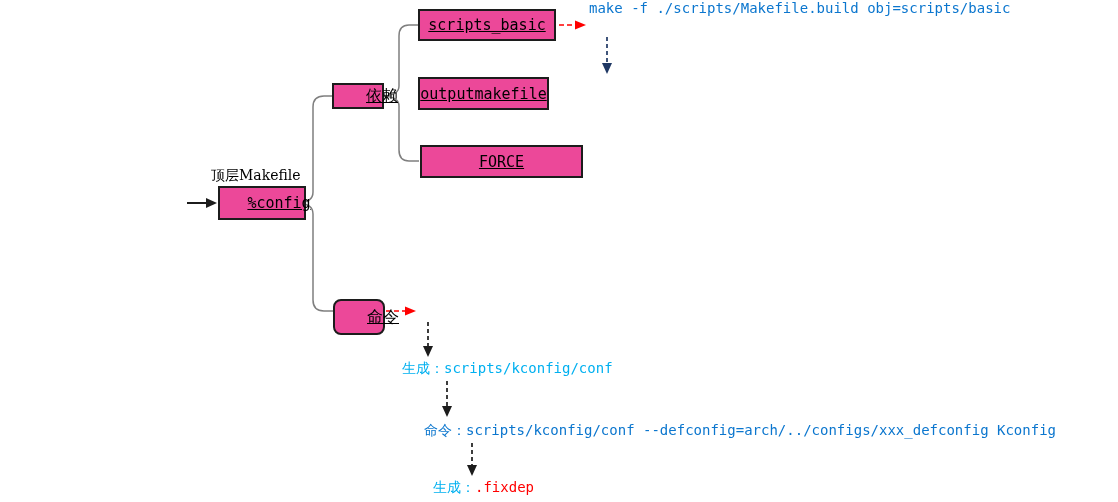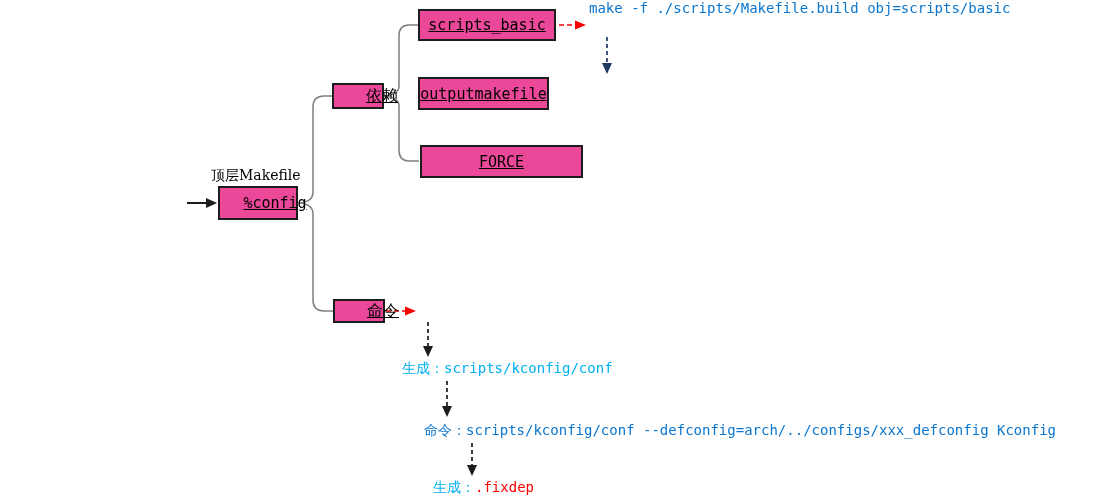--- a/index.html
+++ b/index.html
@@ -81,31 +81,31 @@
 
     <g>
       <line x1="472" y1="443" x2="472" y2="467" stroke="#1c1c1c" stroke-width="1.7" stroke-dasharray="4,3"></line>
       <polygon points="472,476 467,465 477,465" fill="#1c1c1c"></polygon>
     </g>
   </svg>
 
 
   <div class="toplabel" style="left:211px; top:167px;">顶层Makefile</div>
 
-  <div class="box" style="left:218px; top:186px; width:80px; height:34px;padding-left:34px;">%config</div>
+  <div class="box" style="left:218px; top:186px; width:88px; height:34px;padding-left:34px;">%config</div>
 
   <div class="box cjk" style="left:332px; top:83px; width:52px; height:26px;">依赖</div>
 
   <div class="box" style="left:418px; top:9px; width:138px; height:32px;">scripts_basic</div>
 
   <div class="box" style="left:418px; top:77px; width:131px; height:33px;">outputmakefile</div>
 
   <div class="box" style="left:420px; top:145px; width:163px; height:33px;">FORCE</div>
 
-  <div class="box cjk" style="left:333px; top:299px; width:52px; height:24px;">命令</div>
+  <div class="box cjk" style="left:333px; top:299px; width:52px; height:36px;border-radius:8px;">命令</div>
 
   <div class="ann blue" style="left:589px; top:0;">make -f ./scripts/Makefile.build obj=scripts/basic</div>
 
 
 
   <div class="ann blue" style="left:424px; top:422px;"><span>命令：</span><span>scripts/kconfig/conf --defconfig=arch/../configs/xxx_defconfig Kconfig</span></div>
 
   <div class="ann cyan" style="left:402px; top:360px;"><span>生成：</span><span>scripts/kconfig/conf</span></div>
 
   <div class="ann" style="left:433px; top:479px;"><span class="cyan">生成：</span><span class="red">.fixdep</span></div>

